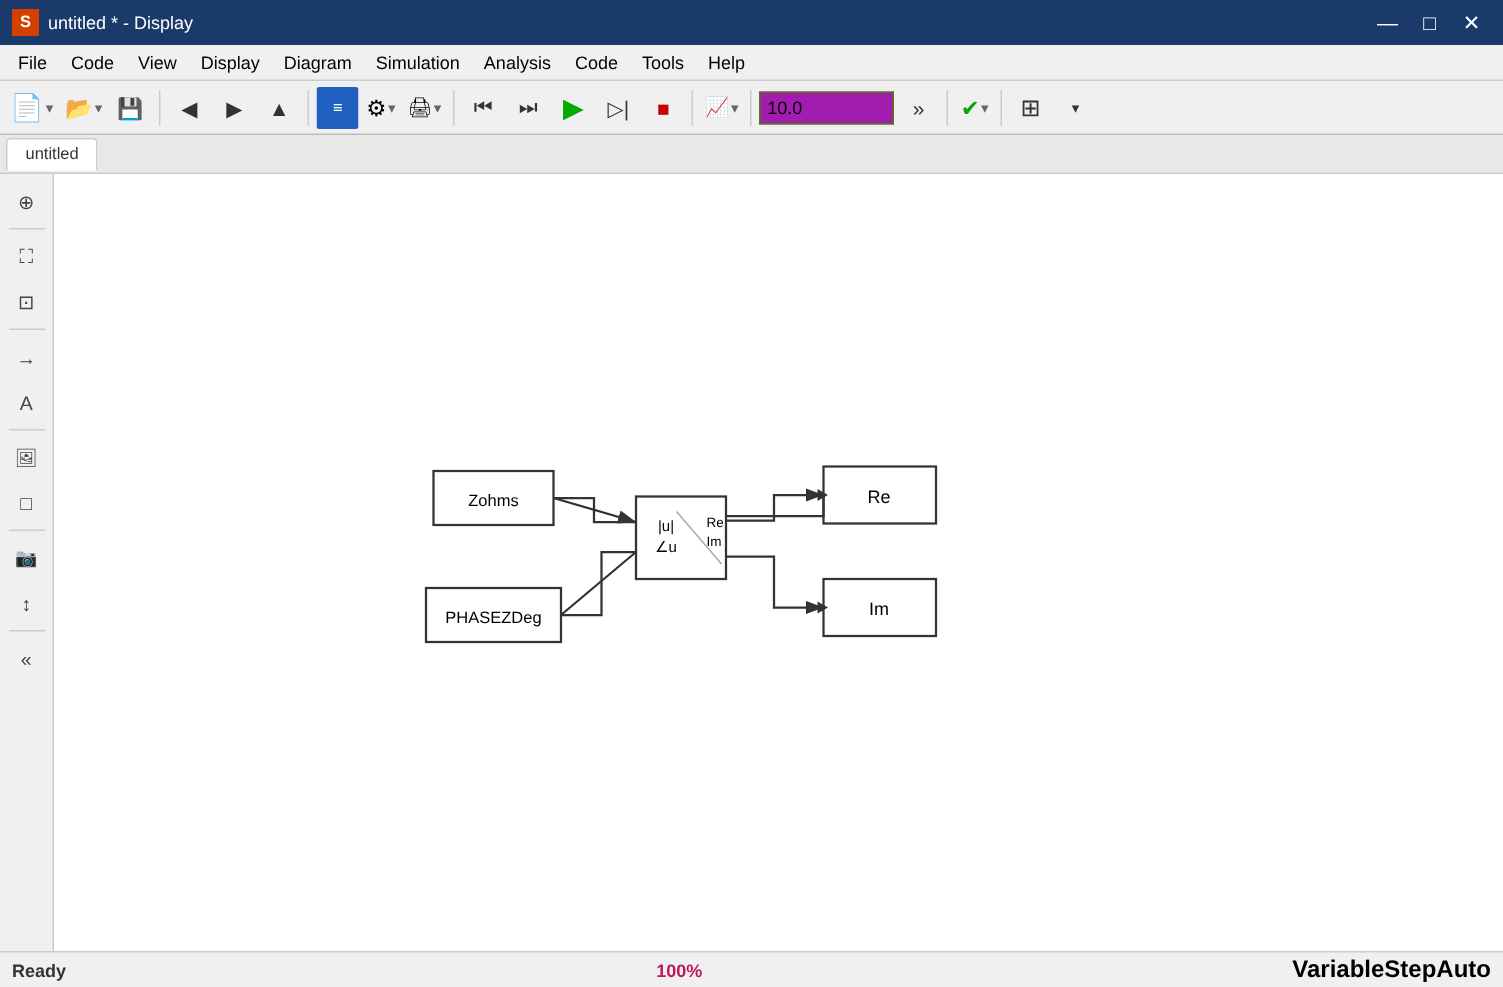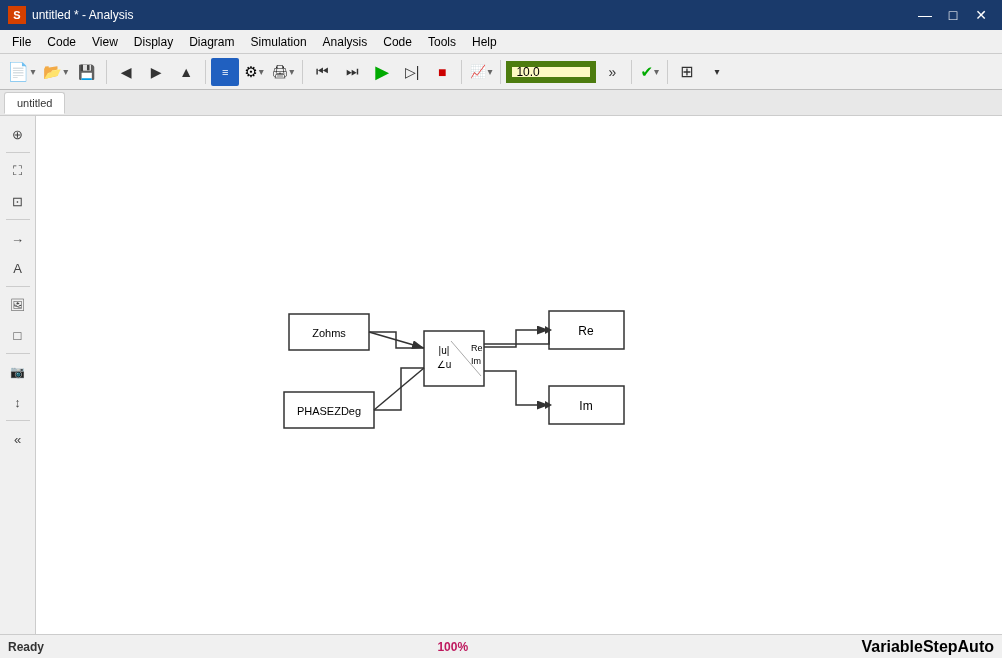--- a/index.html
+++ b/index.html
@@ -60,24 +60,24 @@
       font-size: 14px;
       color: #333;
       border-radius: 2px;
     }
     .toolbar-separator { width: 1px; height: 24px; background: #ccc; margin: 0 3px; }
     .toolbar-dropdown { display: flex; align-items: center; height: 28px; border: 1px solid transparent; cursor: pointer; }
     .toolbar-arrow { font-size: 10px; color: #666; }
     #sim-time-input {
       width: 90px;
       height: 22px;
-      border: 6px solid #4d7c0f;
+      border: 1px solid #4d7c0f;
       padding: 0 4px;
       font-size: 12px;
-      background: #fef9c3;
+      background: #a21caf;
     }
     .play-btn {
       width: 28px; height: 28px;
       border: 1px solid transparent;
       background: transparent;
       cursor: pointer;
       display: flex; align-items: center; justify-content: center;
     }
 
     
@@ -153,21 +153,21 @@
     #status-left { font-size: 12px; color: #333; }
     #status-center { font-size: 12px; color: #be185d; }
     #status-right { font-size: 16px; color: #000000; }
   </style>
 </head>
 <body>
 
 <div id="title-bar">
   <div id="title-bar-left">
     <div id="title-bar-icon" style="background:#d44000;color:white;font-weight:bold;font-size:11px;width:18px;height:18px;display:flex;align-items:center;justify-content:center;">S</div>
-    <span id="title-bar-title">untitled * - Analysis</span>
+    <span id="title-bar-title">untitled * - Display</span>
   </div>
   <div id="title-bar-controls">
     <button class="title-btn">—</button>
     <button class="title-btn">□</button>
     <button class="title-btn close">✕</button>
   </div>
 </div>
 
 <div id="menu-bar">
   <span class="menu-item">File</span>

